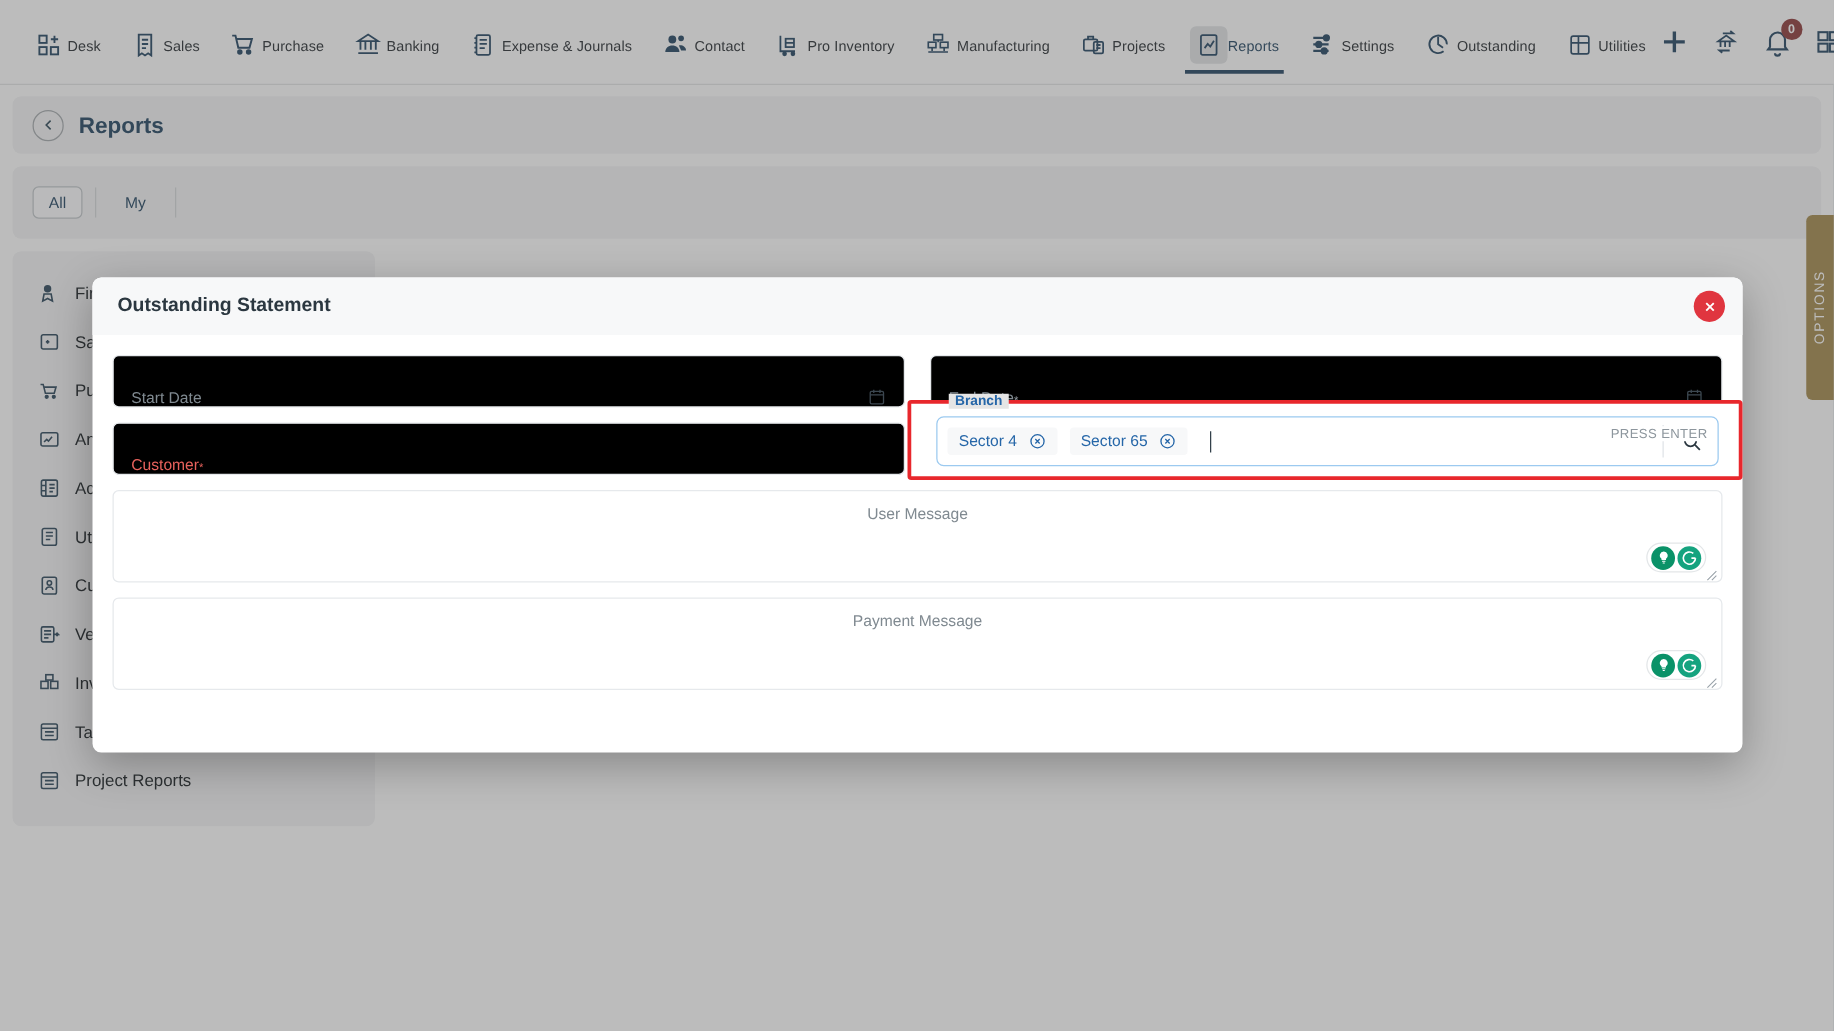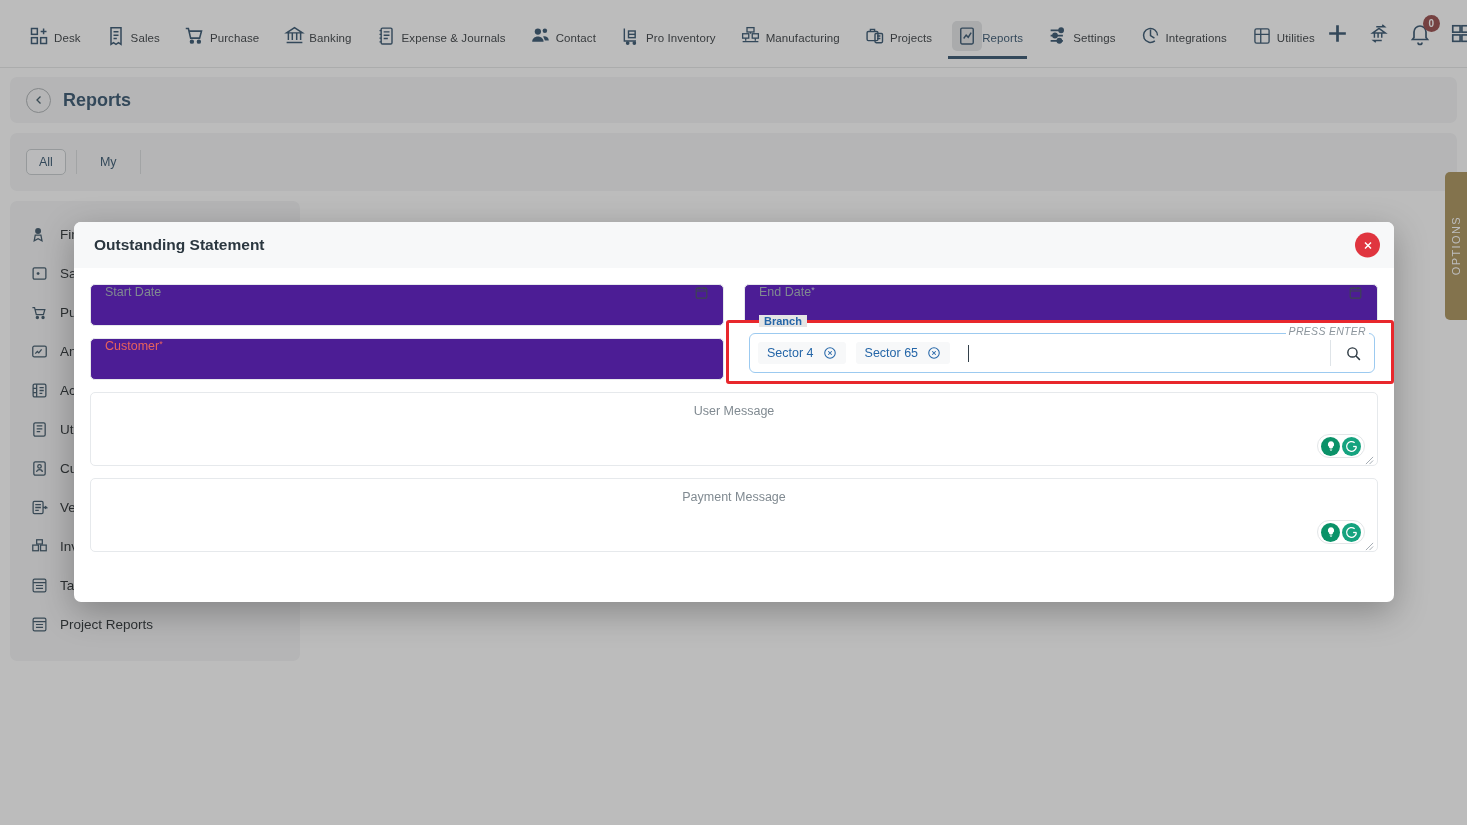--- a/index.html
+++ b/index.html
@@ -152,23 +152,23 @@
     display: flex; align-items: center; justify-content: center;
     font-size: 13px; font-weight: 700;
   }
   .modal-body { padding: 16px 16px 0; flex: 1; }
 
   .grid2 { display: flex; gap: 20px; }
   .col { flex: 1; }
 
   .field {
     height: 42px; border: 1px solid #e6e9ec; border-radius: 5px;
-    display: flex; align-items: flex-start; padding: 0 14px;
+    display: flex; align-items: flex-end; padding: 0 14px;
     font-size: 12.5px; color: #808a91; margin-bottom: 12px;
-    background: #4c1d95; position: relative; cursor: text;
+    background: #000000; position: relative; cursor: text;
   }
   .field .cal { margin-left: auto; color: #3c4750; display:flex; }
   .field.required-err { color: #e8625c; }
   .req-star { font-size: 9px; vertical-align: super; }
   .req-star.gray { color: #9aa3aa; }
 
   .textarea-box {
     height: 74px; border: 1px solid #e6e9ec; border-radius: 5px;
     padding: 11px 14px; font-size: 12.5px; color: #808a91;
     position: relative; margin-bottom: 12px; background: #fff;
@@ -204,23 +204,23 @@
     height: 40px; border: 1.6px solid #9ccaf0; border-radius: 6px;
     display: flex; align-items: center; padding: 0 6px 0 8px;
     background: #fff;
   }
   .branch-label {
     position: absolute; left: 30px; top: -8px;
     background: #e5e5e5; padding: 0 5px;
     font-size: 11px; font-weight: 700; color: #2566a8; z-index: 2;
   }
   .press-enter {
-    position: absolute; right: 22px; top: 2px;
+    position: absolute; right: 22px; top: 18px;
     font-size: 10.5px; color: #8d969d; letter-spacing: .3px;
-    background: #fff; padding: 0 3px; z-index: 2; font-style: italic;
+    background: #fff; padding: 0 3px; z-index: 2;
   }
   .chip {
     display: flex; align-items: flex-start; gap: 9px;
     background: #f7f8f9; border-radius: 3px;
     padding: 4px 9px; margin-right: 10px;
     font-size: 12.5px; color: #2566a8;
   }
   .chip-x { color: #2566a8; display: flex; cursor: pointer; }
   .caret-bar {
     width: 1px; height: 17px; background: #33404a; margin-left: 8px;
@@ -378,21 +378,21 @@
         <span class="lbl">Settings</span>
       </div>
 
       <div class="nav-item">
         <span class="ic">
           <svg width="21" height="21" viewBox="0 0 24 24" fill="none" stroke="currentColor" stroke-width="1.7">
             <path d="M20 12a8 8 0 1 0-3 6.2"></path>
               <path d="M12 5v7l4.5 3"></path>
           </svg>
         </span>
-        <span class="lbl">Integrations</span>
+        <span class="lbl">Outstanding</span>
       </div>
 
       <div class="nav-item">
         <span class="ic">
           <svg width="20" height="20" viewBox="0 0 24 24" fill="none" stroke="currentColor" stroke-width="1.6">
             <rect x="3.5" y="3.5" width="17" height="17" rx="2"></rect>
             <path d="M3.5 10h7v10.5M10.5 3.5v6.5h10"></path>
           </svg>
         </span>
         <span class="lbl">Utilities</span>

